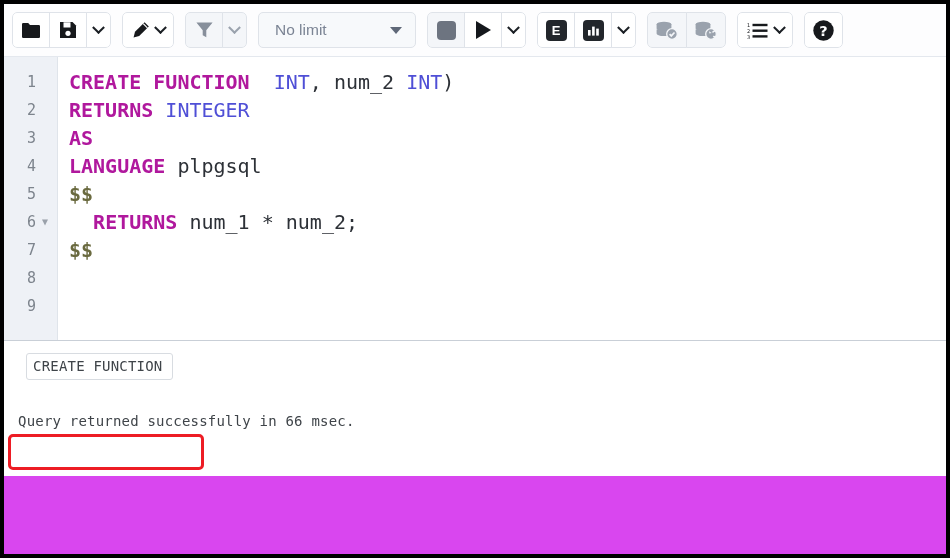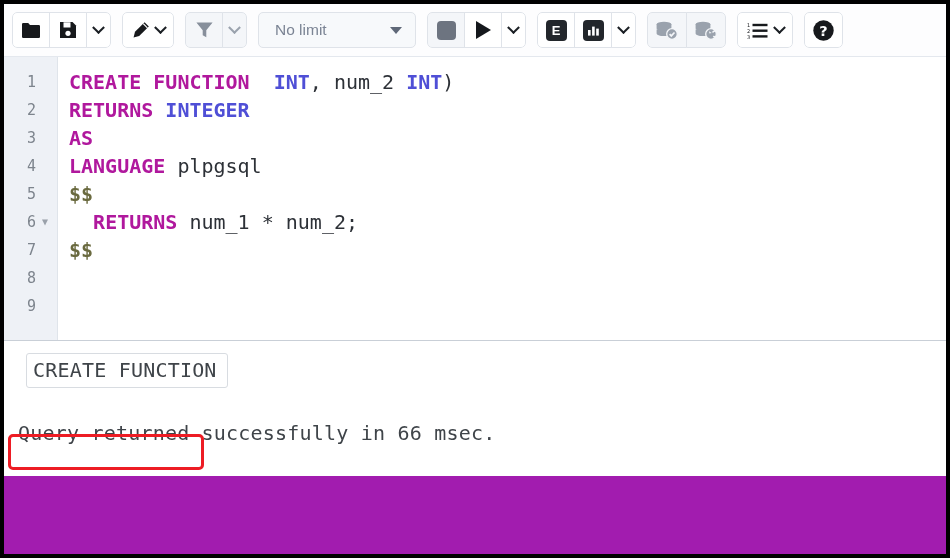--- a/index.html
+++ b/index.html
@@ -4,21 +4,21 @@
 <style>
   * { box-sizing: border-box; }
   html, body {
     margin: 0; padding: 0;
     background: #000;
     font-family: "Liberation Sans", sans-serif;
   }
   #app {
     position: relative;
     width: 950px; height: 558px;
-    background: #a21caf;
+    background: #d946ef;
     border: 4px solid #000000;
     overflow: hidden;
   }
 
   
   .toolbar {
     height: 53px;
     background: #fdfdfe;
     display: flex;
     align-items: center;
@@ -175,21 +175,21 @@
     font-family: "DejaVu Sans Mono", monospace;
     font-size: 20px;
   }
   .cline {
     height: 28px;
     display: flex;
     align-items: center;
     white-space: pre;
   }
   .kw   { color: #b0189d; font-weight: bold; }
-  .typ  { color: #4f4fd6; font-weight: bold; text-align: center; }
+  .typ  { color: #4f4fd6; font-weight: normal; text-align: center; }
   .idt  { color: #2d3137; }
   .dol  { color: #6a6a3f; font-weight: bold; }
   .pun  { color: #2d3137; }
 
   
   .divider {
     height: 1px;
     background: #c9cfd7;
   }
   .otabs {
@@ -215,21 +215,21 @@
     height: 3px;
     background: #2c6ca3;
   }
   .msgarea {
     background: #ffffff;
     padding: 12px 0 0 0;
     height: 135px;
   }
   .msgline {
     font-family: "DejaVu Sans Mono", monospace;
-    font-size: 20px;
+    font-size: 14px;
     color: #3f4449;
     padding-left: 14px;
     letter-spacing: .2px;
   }
   .msgline.second { margin-top: 33px; }
   
   .annot {
     position: absolute;
     left: 4px;
     top: 430px;

